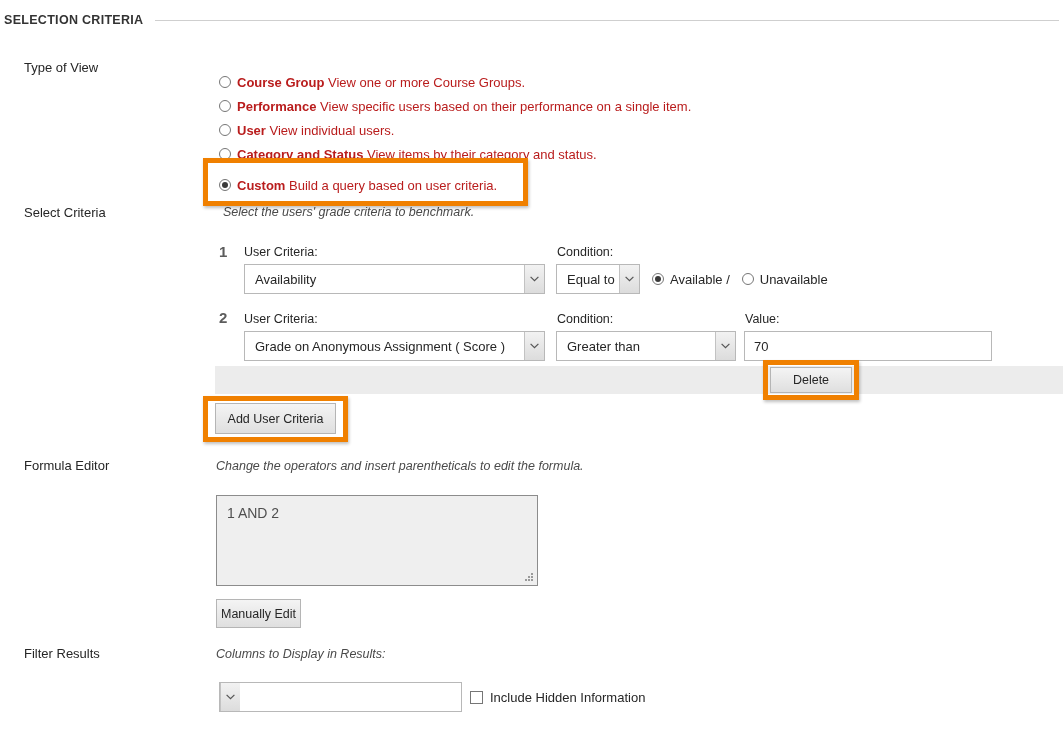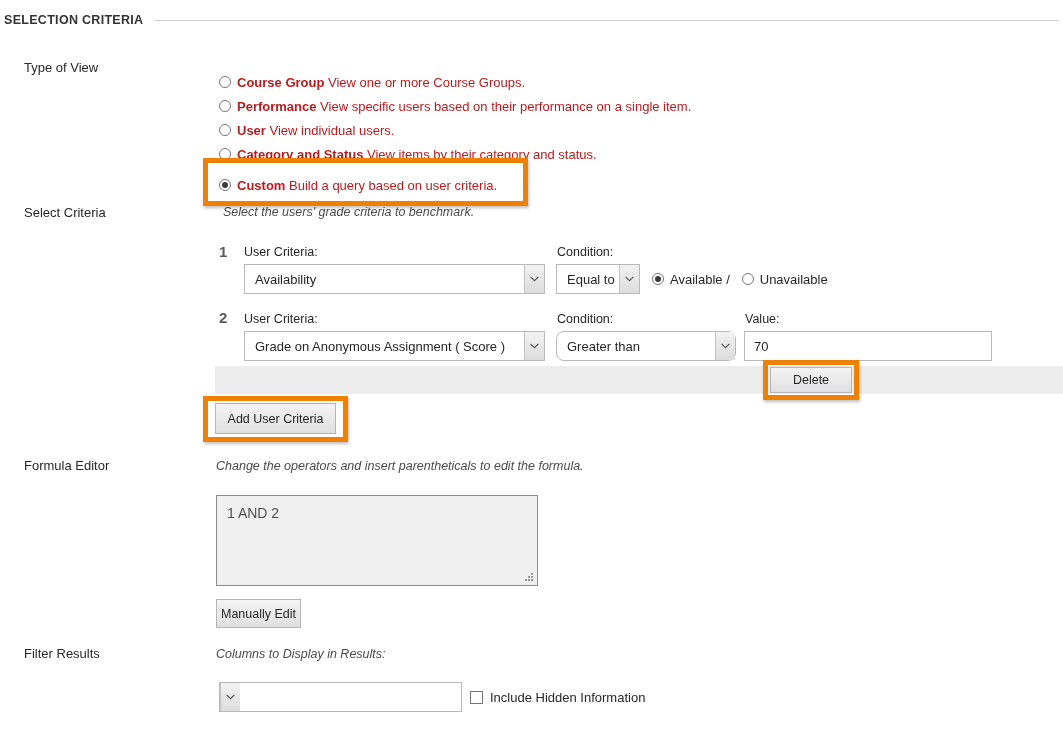--- a/index.html
+++ b/index.html
@@ -380,21 +380,21 @@
 <div class="fld-label" style="left:244px; top:312px;">User Criteria:</div>
 <div class="sel" style="left:244px; top:331px; width:301px;">
   <span class="seltext">Grade on Anonymous Assignment ( Score )</span>
   <span class="arrow">
     <svg width="9" height="6" viewBox="0 0 9 6">
         <path d="M0.6 0.8 L4.5 4.7 L8.4 0.8" fill="none" stroke="#555" stroke-width="1.2"></path>
       </svg>
   </span>
 </div>
 <div class="fld-label" style="left:557px; top:312px;">Condition:</div>
-<div class="sel" style="left:556px; top:331px; width:180px;border-radius:8px;">
+<div class="sel" style="left:556px; top:331px; width:180px;">
   <span class="seltext">Greater than</span>
   <span class="arrow">
     <svg width="9" height="6" viewBox="0 0 9 6">
         <path d="M0.6 0.8 L4.5 4.7 L8.4 0.8" fill="none" stroke="#555" stroke-width="1.2"></path>
       </svg>
   </span>
 </div>
 <div class="fld-label" style="left:745px; top:312px;">Value:</div>
 <div class="txt" style="left:744px; top:331px; width:248px;">70</div>
 

